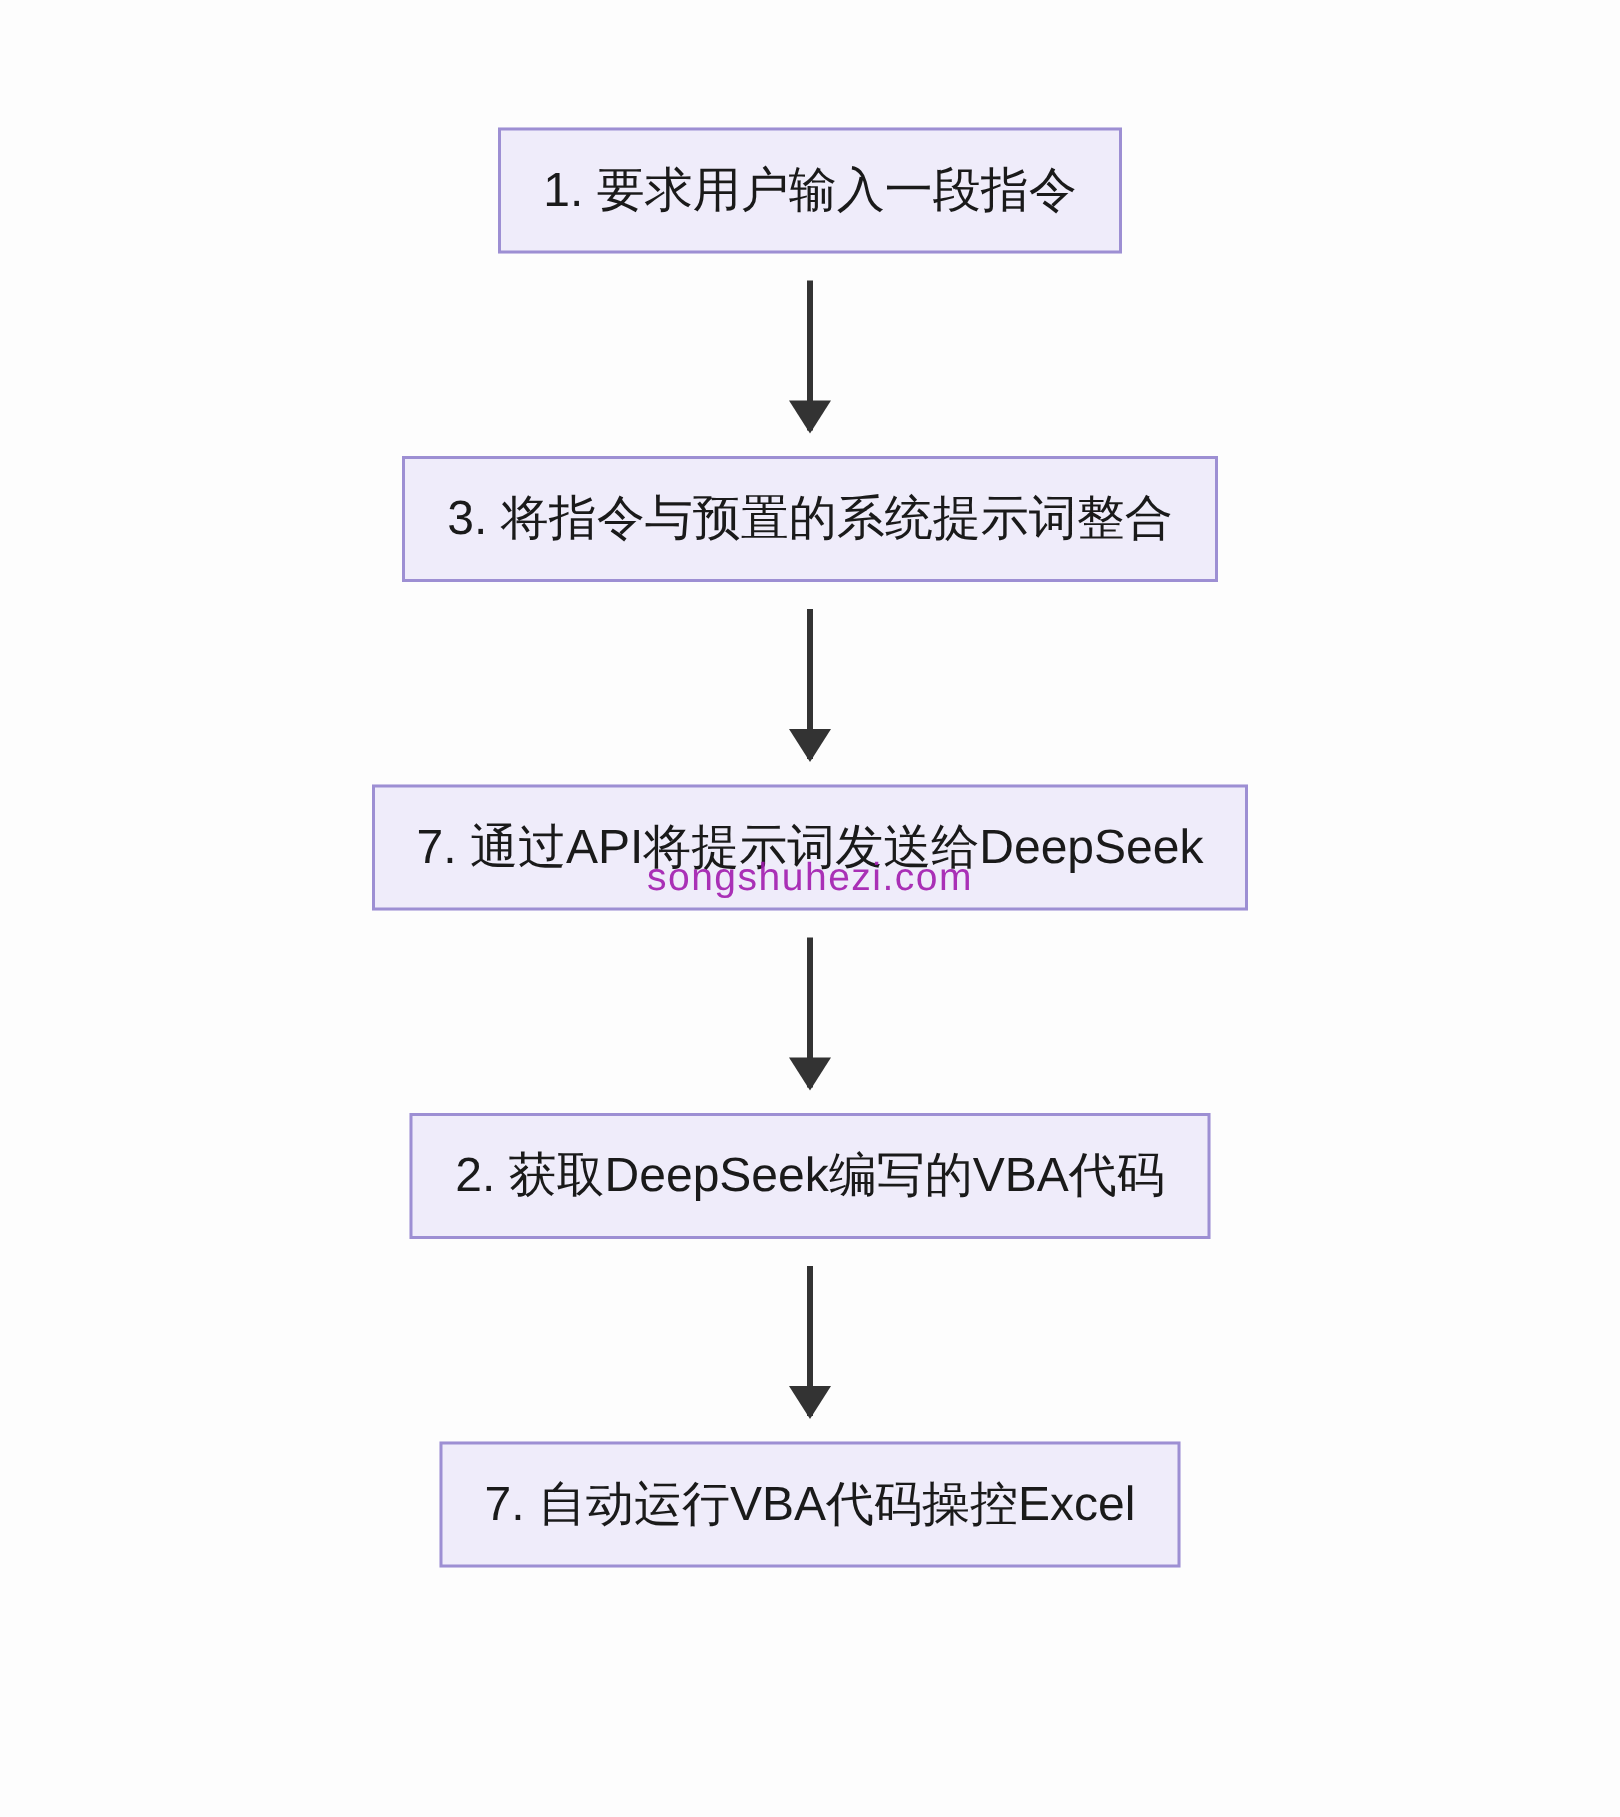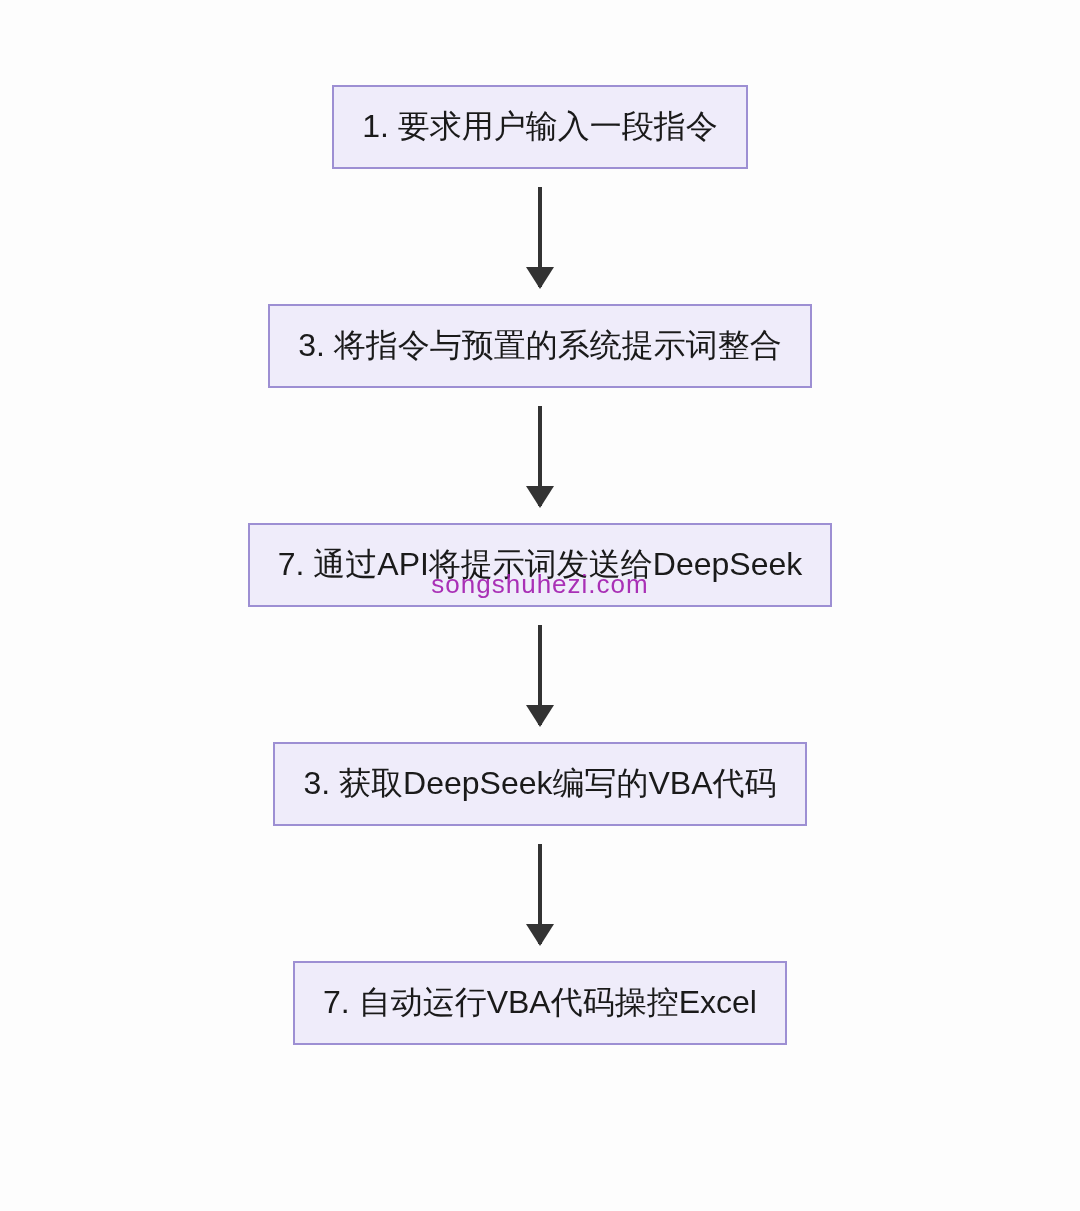--- a/index.html
+++ b/index.html
@@ -83,21 +83,21 @@
 </div>
 
 <div class="node">
   <span>7. 通过API将提示词发送给DeepSeek</span>
 </div>
 <div class="arrow-container">
   <div class="arrow"></div>
 </div>
 
 <div class="node">
-  <span>3. 获取DeepSeek编写的VBA代码</span>
+  <span>2. 获取DeepSeek编写的VBA代码</span>
 </div>
 <div class="arrow-container">
   <div class="arrow"></div>
 </div>
 
 <div class="node">
   <span>7. 自动运行VBA代码操控Excel</span>
 </div>
 
 <div class="watermark">songshuhezi.com</div>

